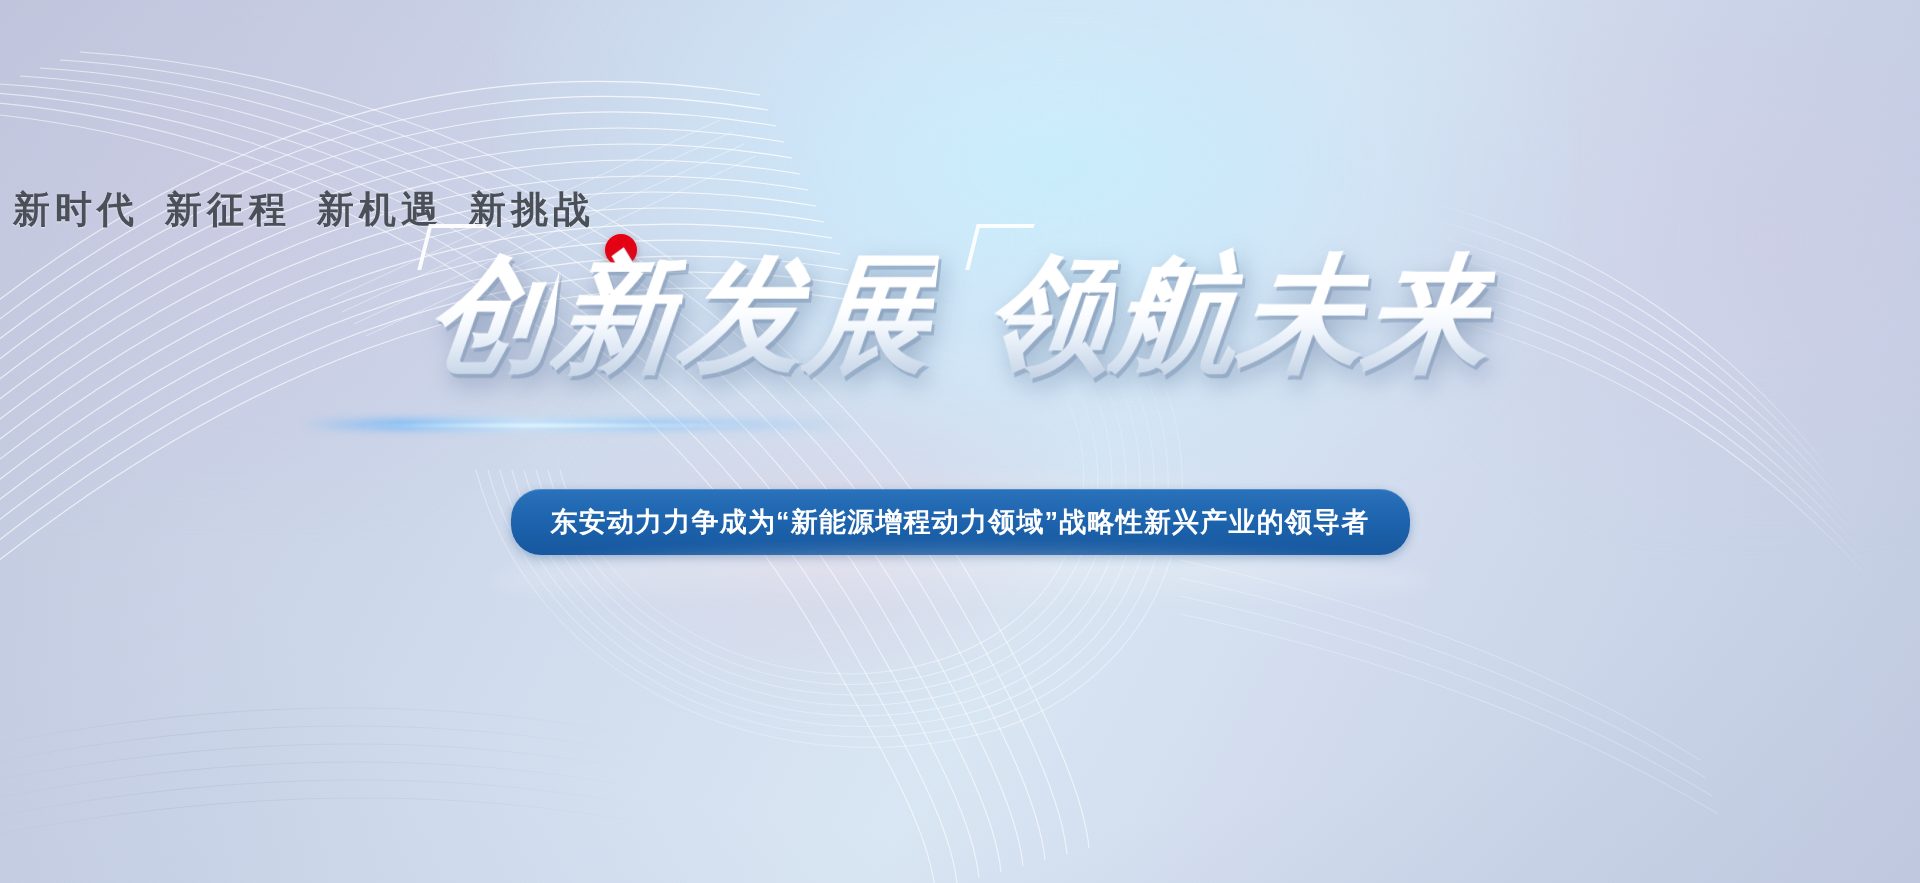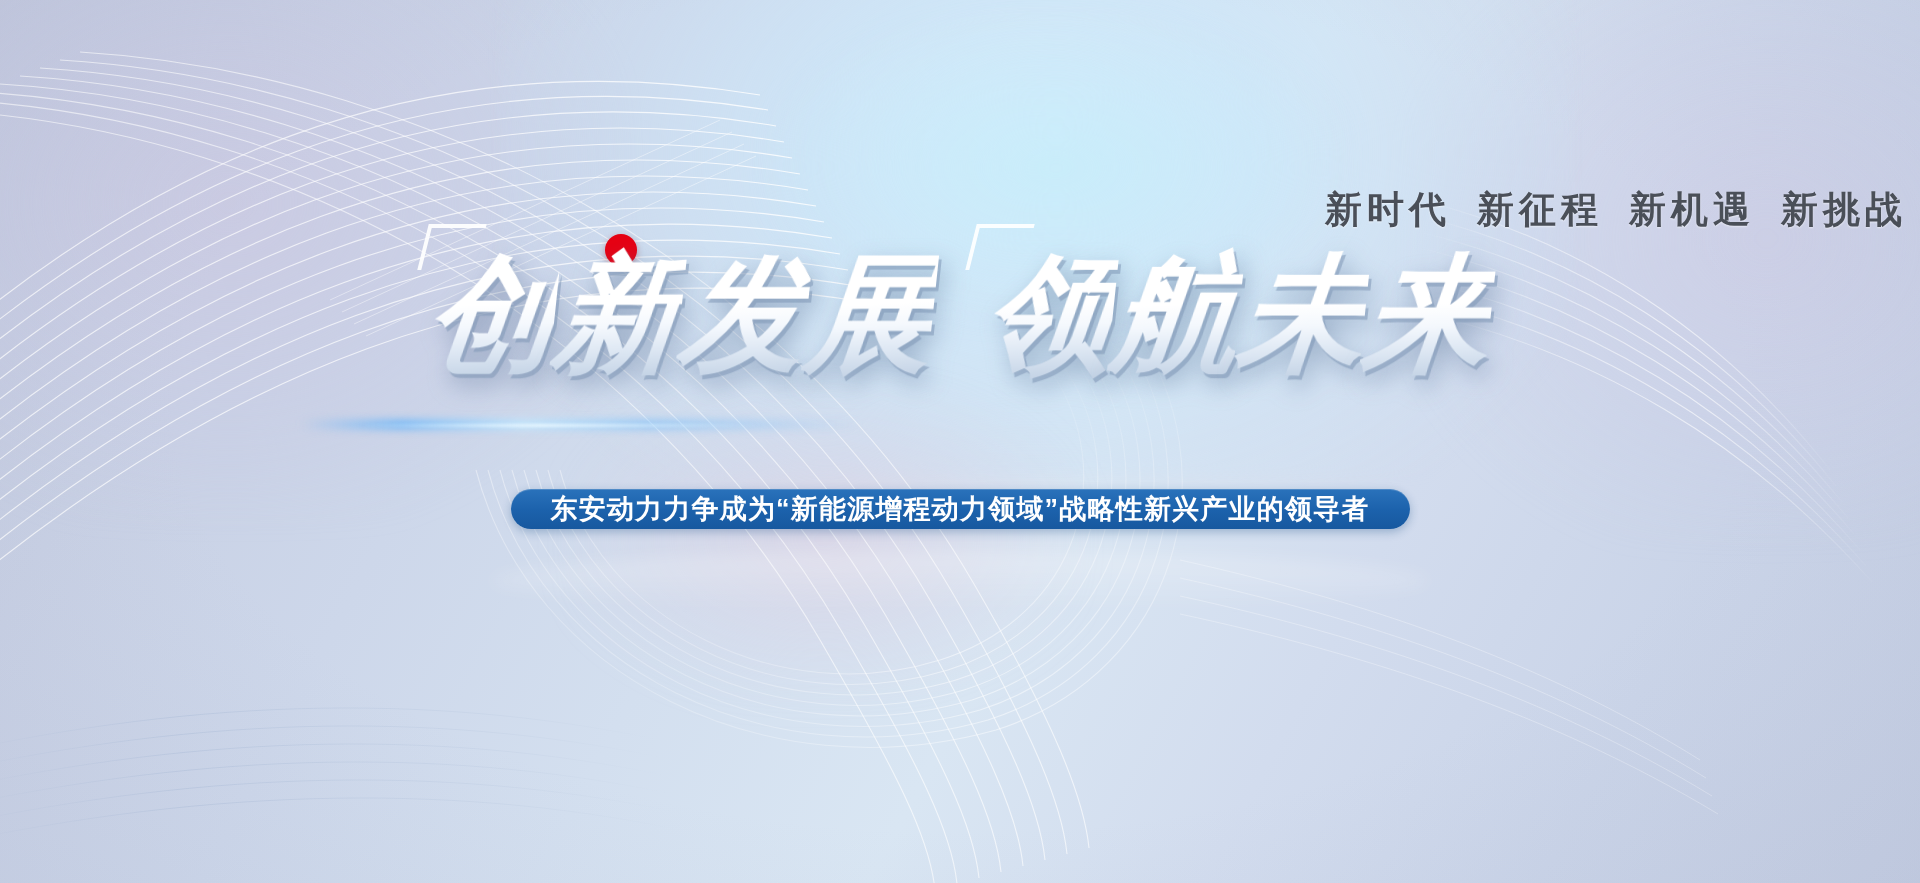--- a/index.html
+++ b/index.html
@@ -100,21 +100,21 @@
     position:absolute; inset:0;
     display:flex;
     flex-direction:column;
     align-items:center;
   }
 
   
   .tagline{
     position:absolute;
     top:185px; left:0; right:0;
-    text-align:right;
+    text-align:left;
     font-size:37px;
     font-weight:700;
     letter-spacing:5px;
     color:#4a4f58;
     text-shadow:0 1px 2px rgba(255,255,255,.55);
     white-space:nowrap;
     font-family:Liberation Mono, monospace;
   }
   .tagline .seg{margin:0 13px;}
 
@@ -221,21 +221,21 @@
     position:absolute;
     top:489px; left:0; right:0;
     display:flex;
     justify-content:center;
   }
   .pill{
     display:inline-flex;
     align-items:center;
     justify-content:center;
     height:40px;
-    padding:0 40px;
+    padding:13px 40px;
     border-radius:30px;
     background:linear-gradient(180deg,#2a72bb 0%,#1c62ac 52%,#17589f 100%);
     box-shadow:
       0 3px 10px rgba(26,78,134,.32),
       inset 0 1px 0 rgba(255,255,255,.18);
     color:#ffffff;
     font-size:27px;
     font-weight:700;
     letter-spacing:1.2px;
     white-space:nowrap;

